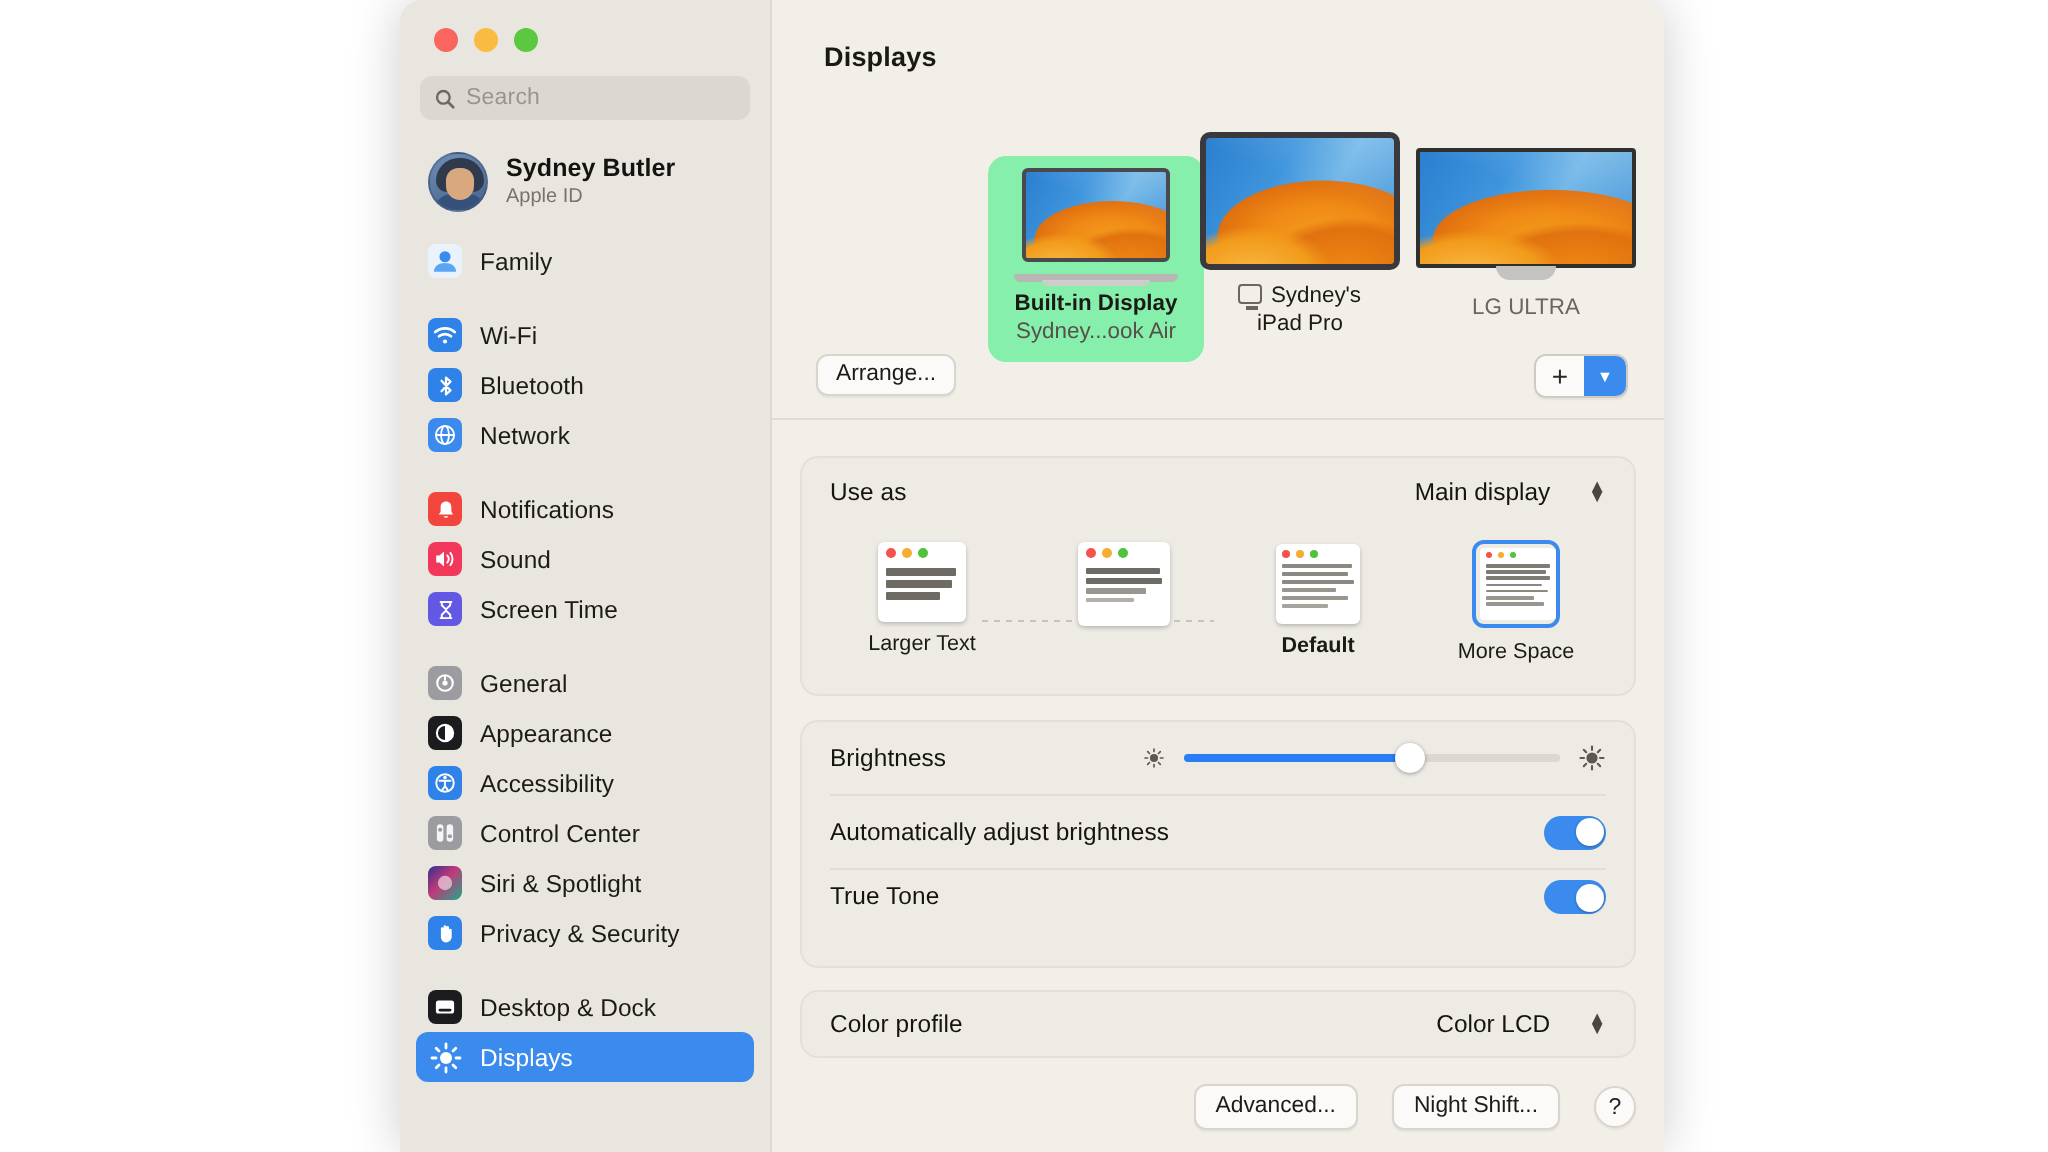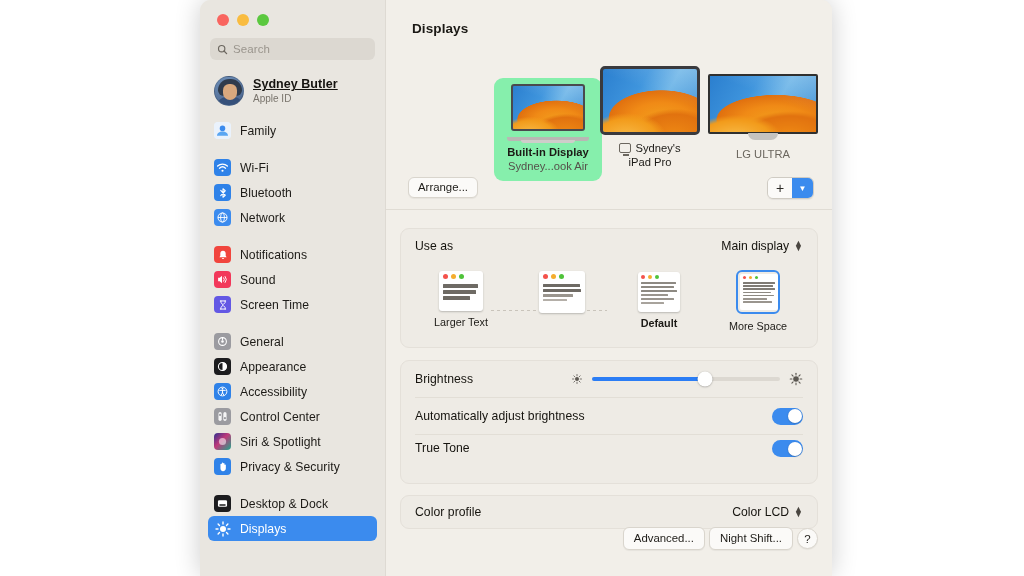--- a/index.html
+++ b/index.html
@@ -59,21 +59,21 @@
     background: linear-gradient(160deg,#6e8fb8,#47618a);
     flex: none; overflow: hidden; position: relative;
     border: .5px solid rgba(0,0,0,.15);
   }
   .avatar .hair { position:absolute; left:3px; top:2px; width:24px; height:17px;
      background:#2f3b4c; border-radius:12px 12px 6px 6px; }
   .avatar .face { position:absolute; left:8px; top:7px; width:14px; height:16px;
      background:#d8a87e; border-radius:7px 7px 8px 8px; }
   .avatar .body { position:absolute; left:2px; bottom:-2px; width:26px; height:10px;
      background:#35507a; border-radius:9px 9px 0 0; }
-  .pname { font-size: 12.5px; color: #15130f; font-weight: 600; line-height: 1.15; letter-spacing: .05px; text-decoration: underline;}
+  .pname { font-size: 12.5px; color: #15130f; font-weight: 600; line-height: 1.15; letter-spacing: .05px;}
   .psub { font-size: 10px; color: #78736b; line-height: 1.3; }
 
   .item {
     display: flex; align-items: center; gap: 9px;
     height: 25px; padding: 0 6px; border-radius: 6px;
     font-size: 12.2px; color: #1d1b17; letter-spacing: .05px;
     white-space: nowrap;
   }
   .item.selected { background: #3b8bee; color: #fff; }
   .gap { height: 12px; }
@@ -158,21 +158,21 @@
 
   
   .group {
     position: absolute; left: 14px; right: 14px;
     background: #eeebe5; border-radius: 9px;
     border: 1px solid #e4e0d9;
   }
   .row { display: flex; align-items: center; padding: 0 14px; }
   .rowlabel { font-size: 12.2px; color: #16140f; letter-spacing: .05px;}
   .popup {
-    margin-left: auto; display:flex; align-items:center; gap: 5px;
+    margin-left: auto; display:flex; align-items:center; gap: 19px;
     font-size: 12.2px; color: #16140f;
   }
   .stepper { display:inline-flex; flex-direction:column; line-height:.55; font-size:9px; color:#4a4640; }
 
   
   .restiles { position: relative; height: 82px; }
   .restile { position: absolute; text-align:center; }
   .rthumb {
     background:#fff; border-radius: 3px; box-shadow: 0 1px 2px rgba(0,0,0,.22);
     position: relative; overflow: hidden; margin: 0 auto;
@@ -196,21 +196,21 @@
 
   
   .toggle { margin-left:auto; width: 31px; height: 17px; border-radius: 9px; background:#3b8bee;
     position:relative; flex:none; }
   .toggle .knob { position:absolute; right:1.5px; top:1.5px; width:14px; height:14px;
     border-radius:50%; background:#fff; box-shadow:0 .5px 1.5px rgba(0,0,0,.3);}
 
   .divider { height:1px; background:#e2ded6; margin: 0 14px; }
   .subtext { font-size: 10.2px; color:#6d6860; line-height: 1.35; padding: 0 14px 10px 14px; }
 
-  .btnrow { position:absolute; right: 14px; bottom: 26px; display:flex; gap: 4px; align-items:center;}
+  .btnrow { position:absolute; right: 14px; bottom: 11px; display:flex; gap: 17px; align-items:center;}
   .btn {
     background:#fbfaf8; border:1px solid #d9d5cd; border-radius:6px;
     font-size:11.4px; color:#1d1b17; padding:4px 10px 5px 10px;
     box-shadow:0 1px 1px rgba(0,0,0,.05); white-space:nowrap;
   }
   .btn.round { border-radius:50%; width:21px; height:21px; padding:0;
     display:flex; align-items:center; justify-content:center; font-size:11.5px;}
 </style>
 </head>
 <body>

